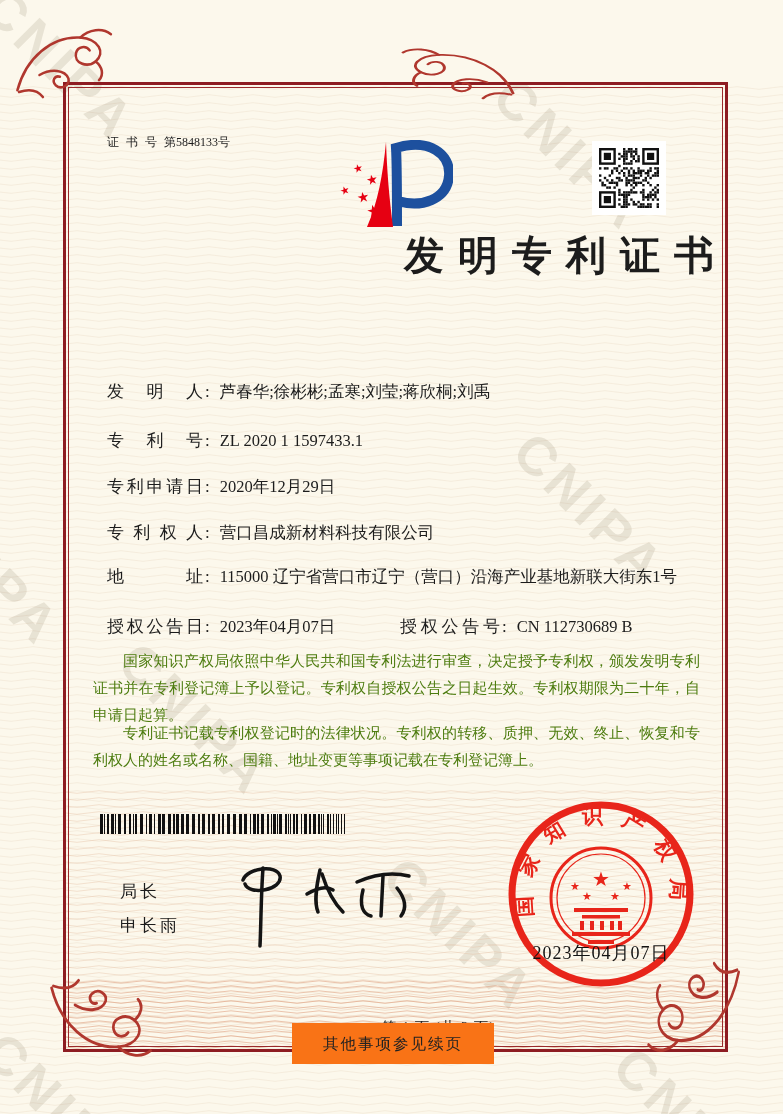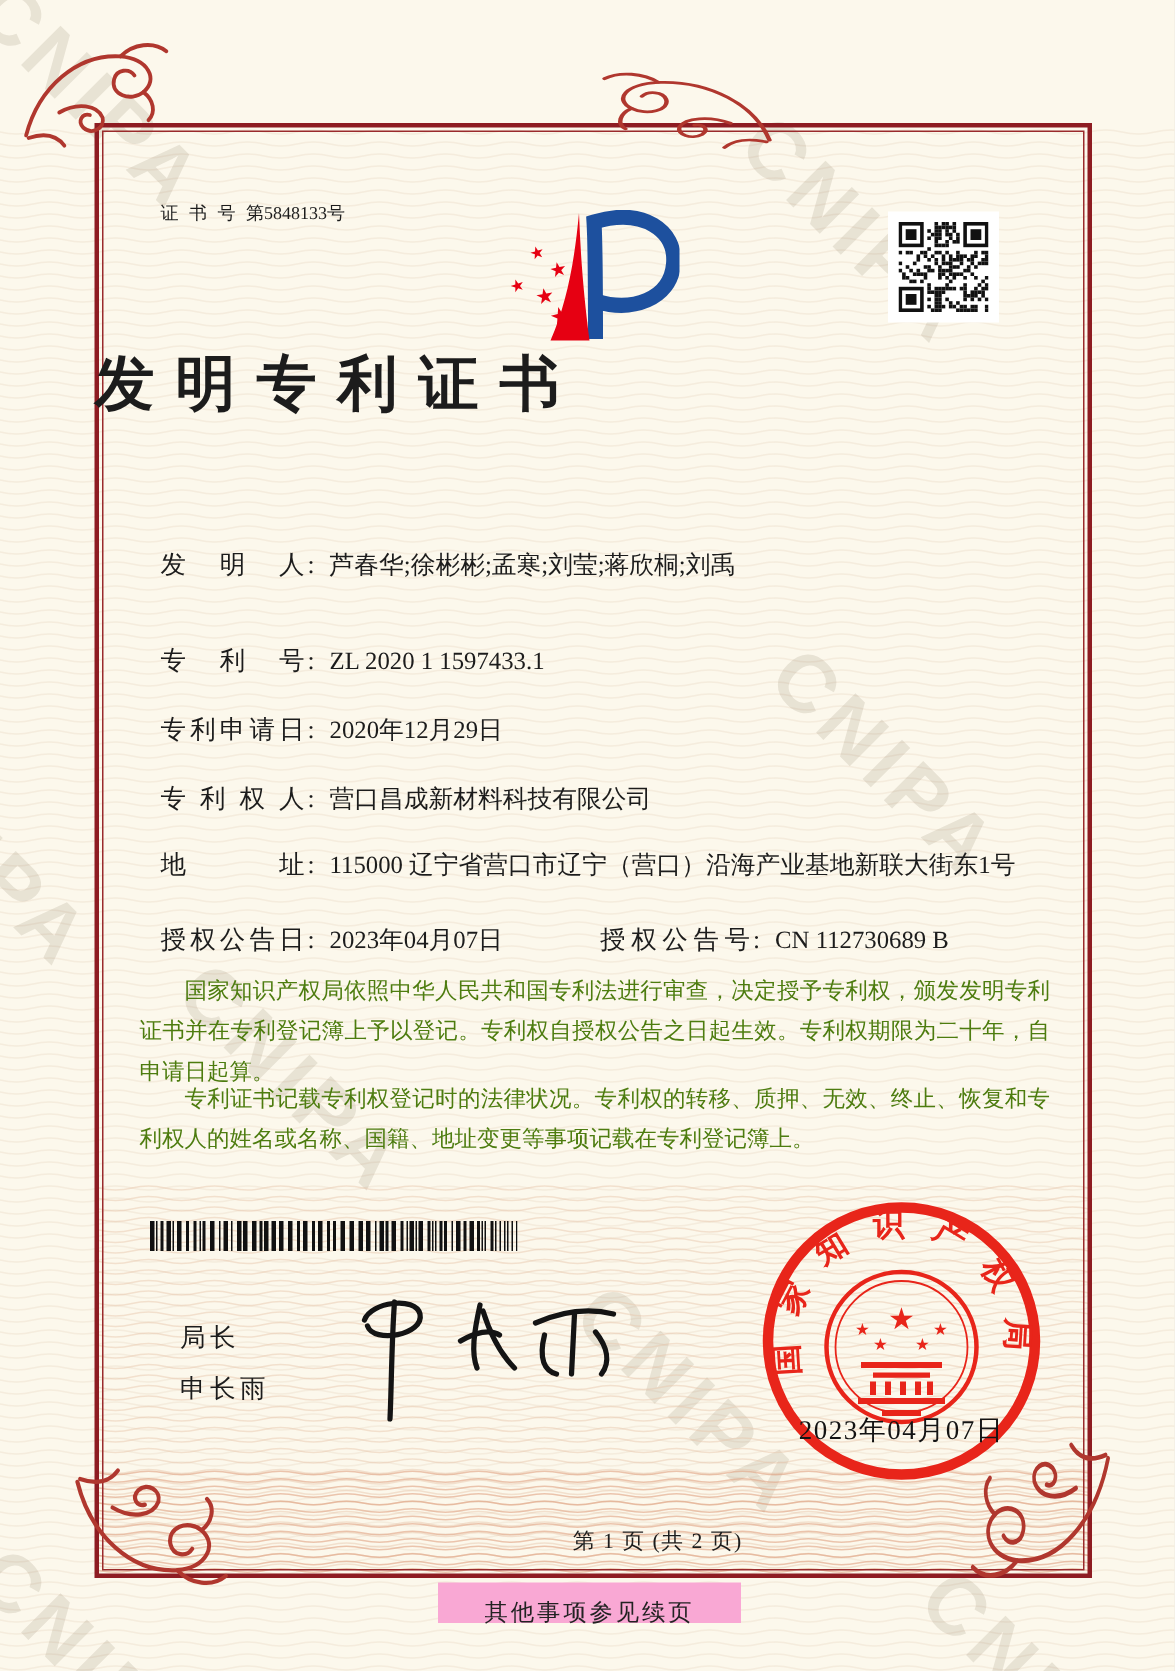--- a/index.html
+++ b/index.html
@@ -17,21 +17,21 @@
     font-size:54px;letter-spacing:5px;color:rgba(110,98,72,0.14);white-space:nowrap;
   }
   .cert-border{
     position:absolute;left:63px;top:82px;width:665px;height:970px;
     border:3px solid #8e1c22;box-sizing:border-box;z-index:1;
   }
   .cert-border-inner{position:absolute;inset:2px;border:1px solid #9a2a2c;}
   .cert-no{position:absolute;left:107px;top:134px;font-size:12px;z-index:2;}
   .cert-no .sp{letter-spacing:7px;}
   .title{
-    position:absolute;left:63px;top:228px;width:665px;text-align:left;
+    position:absolute;left:63px;top:228px;width:665px;text-align:right;
     font-size:40px;font-weight:bold;letter-spacing:14px;z-index:2;
   }
   .row{position:absolute;left:107px;width:620px;z-index:2;font-size:17px;line-height:26px;}
   .flabel{display:inline-block;width:96px;text-align:justify;text-align-last:justify;vertical-align:top;}
   .colon{display:inline-block;margin:0 10px 0 2px;vertical-align:top;}
   .fvalue{display:inline-block;width:500px;vertical-align:top;font-size:16.5px;}
   .fvalue.short{width:330px;}
   .pair2{position:absolute;left:293px;top:0;}
   .pair2 .flabel{width:100px;}
   .pair2 .fvalue{width:160px;}
@@ -42,22 +42,22 @@
   .sig-label{position:absolute;left:120px;z-index:2;font-size:17px;letter-spacing:3px;}
   .seal-date{
     position:absolute;left:501px;top:941px;width:200px;text-align:center;z-index:3;
     font-size:18px;letter-spacing:1px;color:#131313;
   }
   .footer-page{
     position:absolute;left:63px;top:1018px;width:665px;text-align:center;z-index:2;
     font-size:14.5px;letter-spacing:1px;margin-left:43px;
   }
   .cont-box{
-    position:absolute;left:292px;top:1055px;width:202px;height:27px;z-index:3;
-    background:#f9a8d4;text-align:center;line-height:41px;font-size:15.5px;
+    position:absolute;left:292px;top:1023px;width:202px;height:41px;z-index:3;
+    background:#f97316;text-align:center;line-height:41px;font-size:15.5px;
     letter-spacing:2px;color:#222;
   }
   .qr-patch{position:absolute;left:592px;top:141px;width:74px;height:74px;background:#ffffff;z-index:2;}
   svg{display:block;}
 </style>
 </head>
 <body>
 
 <div class="page">
 
@@ -318,21 +318,21 @@
       <text x="22" y="32" font-size="11" transform="rotate(-15 22 32)">★</text>
       <text x="36" y="44" font-size="13" transform="rotate(-12 36 44)">★</text>
       <text x="9" y="54" font-size="11" transform="rotate(-18 9 54)">★</text>
       <text x="27" y="62" font-size="14" transform="rotate(-10 27 62)">★</text>
       <text x="38" y="76" font-size="16" transform="rotate(-14 38 76)">★</text>
     </g>
   </svg>
 
   <div class="title">发明专利证书</div>
 
-  <div class="row" style="top:364px">
+  <div class="row" style="top:379px">
     <span class="flabel">发明人</span><span class="colon">:</span><span class="fvalue">芦春华;徐彬彬;孟寒;刘莹;蒋欣桐;刘禹</span>
   </div>
   <div class="row" style="top:428px">
     <span class="flabel">专利号</span><span class="colon">:</span><span class="fvalue">ZL 2020 1 1597433.1</span>
   </div>
   <div class="row" style="top:474px">
     <span class="flabel">专利申请日</span><span class="colon">:</span><span class="fvalue">2020年12月29日</span>
   </div>
   <div class="row" style="top:520px">
     <span class="flabel">专利权人</span><span class="colon">:</span><span class="fvalue">营口昌成新材料科技有限公司</span>

